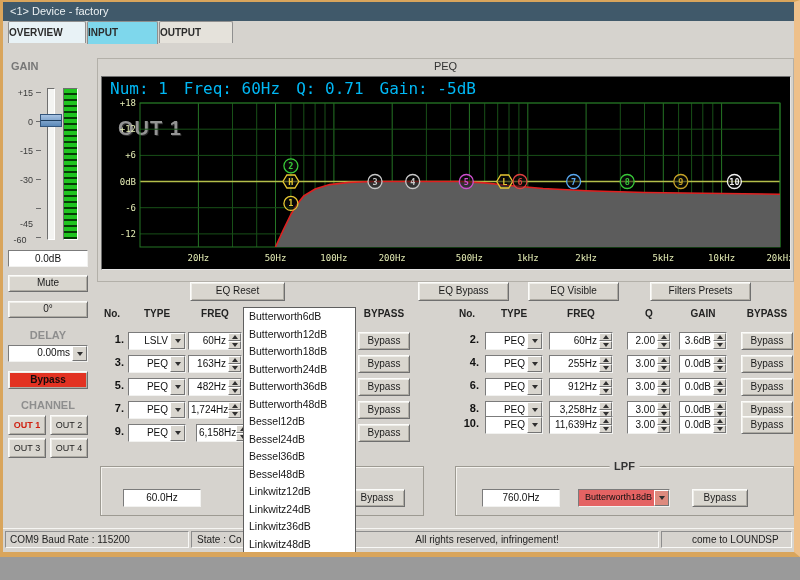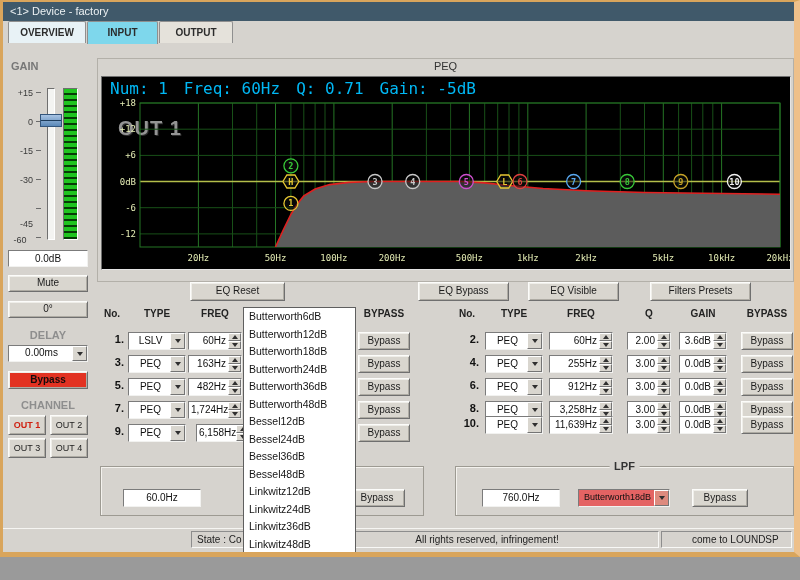--- a/index.html
+++ b/index.html
@@ -1,24 +1,24 @@
 <!DOCTYPE html>
 <html><head>
 <meta charset="utf-8">
 <style>
 *{margin:0;padding:0;box-sizing:border-box;}
 body{width:800px;height:580px;font-family:"Liberation Sans",sans-serif;background:#9a9a9a;}
 #win{position:relative;width:800px;height:557px;background:#d6d3ce;border-style:solid;border-color:#d9a55c #eec08a #d9a55c #d9a55c;border-width:2px 6px 5px 3px;overflow:hidden;}
 .titlebar{position:absolute;left:0;top:0;right:0;height:19px;background:#40596a;color:#ecf1f3;font-size:11px;line-height:19px;padding-left:7px;}
-.tab{position:absolute;height:22px;border:1px solid #8f8f8f;border-bottom:0;border-radius:2px 2px 0 0;font-size:10px;font-weight:bold;color:#2b2b2b;text-align:center;line-height:22px;}
+.tab{position:absolute;height:22px;border:1px solid #8f8f8f;border-bottom:0;border-radius:2px 2px 0 0;font-size:10px;font-weight:bold;color:#2b2b2b;line-height:22px;}
 .lbl{position:absolute;font-size:11px;font-weight:bold;color:#8e8e8e;text-align:center;}
 .btn{position:absolute;background:#d9d6cf;border:1px solid;border-color:#fcfcfa #6f6f6f #6f6f6f #fcfcfa;box-shadow:inset 1px 1px 0 #efeee9,inset -1px -1px 0 #aeaba3;font-size:10px;color:#1c1c1c;text-align:center;line-height:16px;cursor:default;}
 .field{position:absolute;height:18px;background:#fff;border:1px solid;border-color:#7b7b7b #f2f2f0 #f2f2f0 #7b7b7b;font-size:10px;color:#101010;}
 .fval{position:absolute;left:2px;right:15px;top:0;bottom:0;line-height:15px;text-align:right;white-space:nowrap;}
-.cval{position:absolute;left:4px;right:17px;top:0;bottom:0;line-height:15px;text-align:center;white-space:nowrap;overflow:hidden;}
+.cval{position:absolute;left:4px;right:17px;top:0;bottom:0;line-height:15px;text-align:right;white-space:nowrap;overflow:hidden;}
 .cc{position:absolute;left:2px;right:2px;top:0;bottom:0;text-align:center;line-height:15px;}
 .spin{position:absolute;right:0;top:0;bottom:0;width:13px;display:flex;flex-direction:column;}
 .spin .sb{flex:1;background:#d9d6cf;border:1px solid;border-color:#fff #747474 #747474 #fff;display:flex;align-items:center;justify-content:center;}
 .carrow{position:absolute;right:0;top:0;bottom:0;width:15px;background:#d9d6cf;border:1px solid;border-color:#fff #747474 #747474 #fff;display:flex;align-items:center;justify-content:center;}
 .tu{width:0;height:0;border-left:3px solid transparent;border-right:3px solid transparent;border-bottom:4px solid #2f2f2f;}
 .td{width:0;height:0;border-left:3px solid transparent;border-right:3px solid transparent;border-top:4px solid #2f2f2f;}
 .row{position:absolute;width:340px;height:19px;}
 .rno{position:absolute;left:0;top:1px;width:24px;font-size:11px;font-weight:bold;color:#111;text-align:right;}
 .hcell{position:absolute;top:0;font-size:10px;font-weight:bold;color:#222;text-align:center;}
 .hdr{position:absolute;width:340px;height:14px;}
@@ -541,20 +541,21 @@
     <div class="field" style="left:122px;top:22px;width:92px;background:#e46363;">
         <span class="cval" style="font-size:9px;">Butterworth18dB</span>
         <span class="carrow" style="background:#dd8a7e;">
           <i class="td"></i>
         </span>
       </div>
     <div class="btn" style="left:236px;top:22px;width:56px;height:18px;line-height:15px;">Bypass</div>
   </div>
 
   <div style="position:absolute;left:0;right:0;top:526px;height:21px;border-top:1px solid #f6f5f2;">
+    <div class="seg" style="left:2px;width:184px;padding-left:4px;">COM9  Baud Rate : 115200</div>
     <div class="seg" style="left:188px;width:122px;padding-left:5px;">State : Co</div>
     <div class="seg" style="left:312px;width:344px;text-align:center;">All rights reserved, infringement!</div>
     <div class="seg" style="left:658px;width:131px;padding-left:30px;">come to LOUNDSP</div>
   </div>
 
   <div class="dd">
     <div class="it">Butterworth6dB</div>
     <div class="it">Butterworth12dB</div>
     <div class="it">Butterworth18dB</div>
     <div class="it">Butterworth24dB</div>

